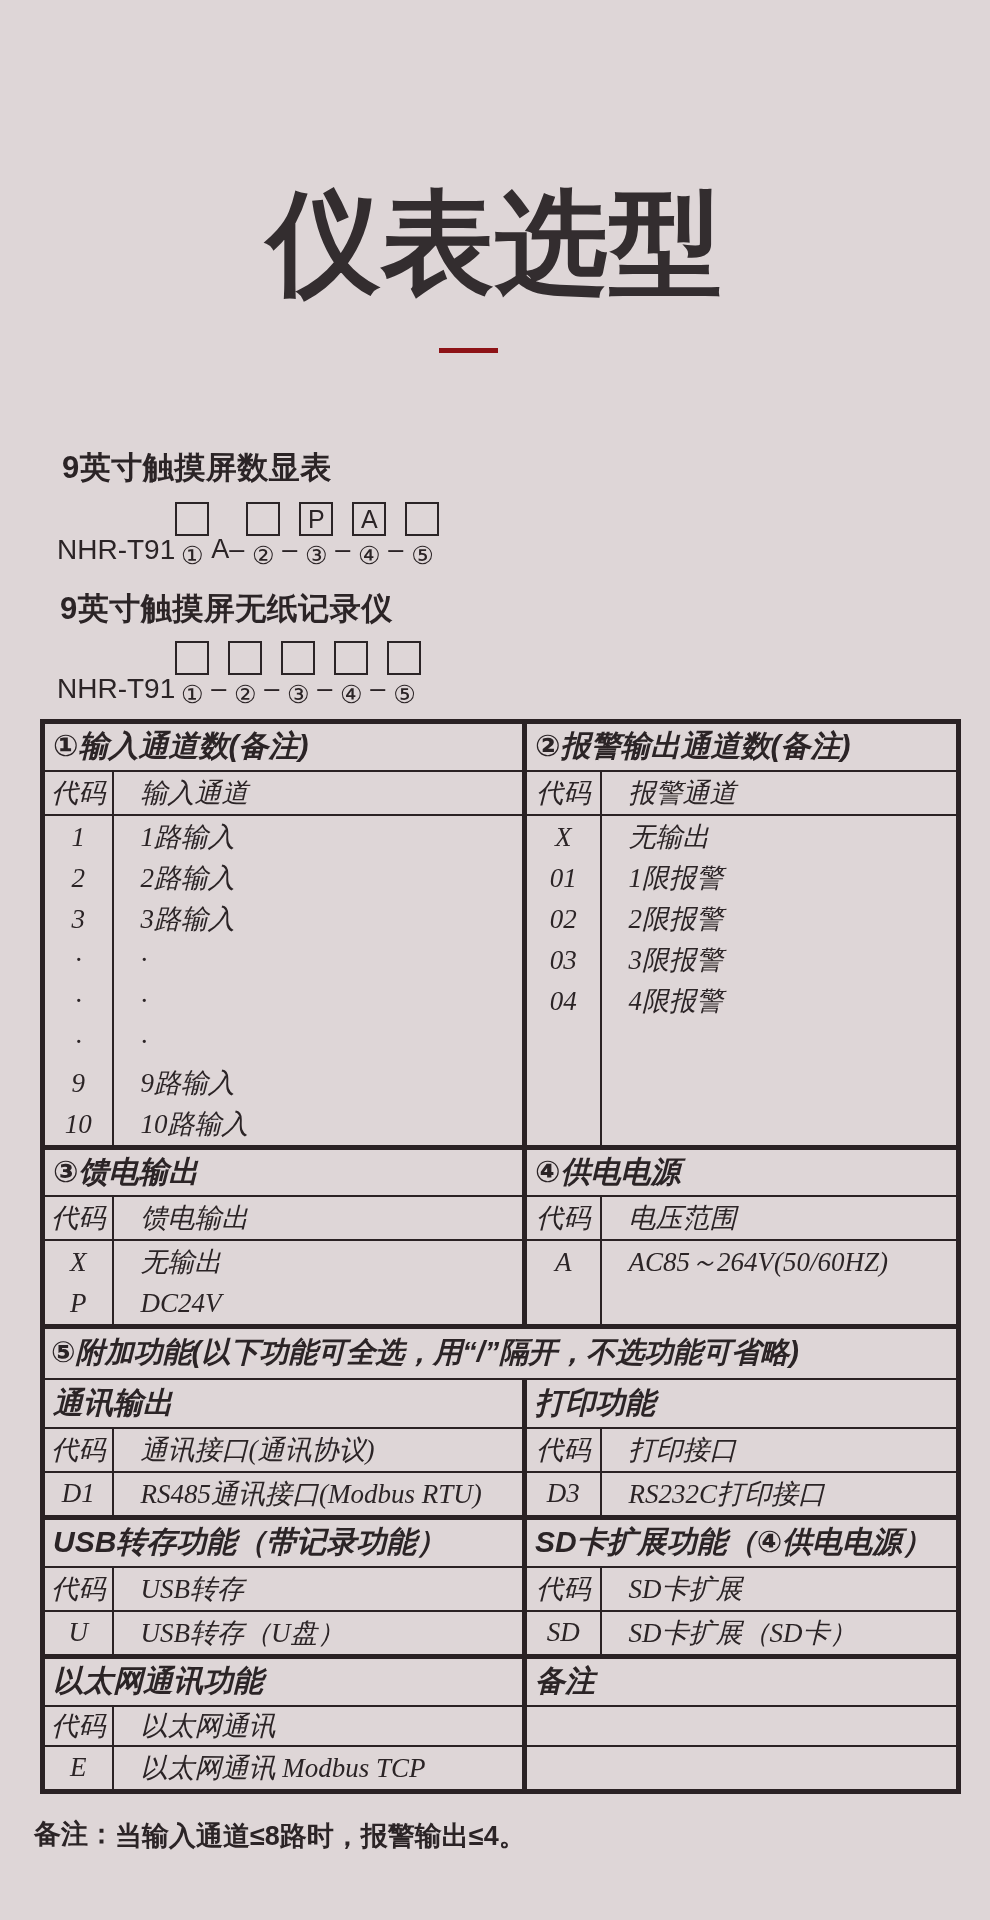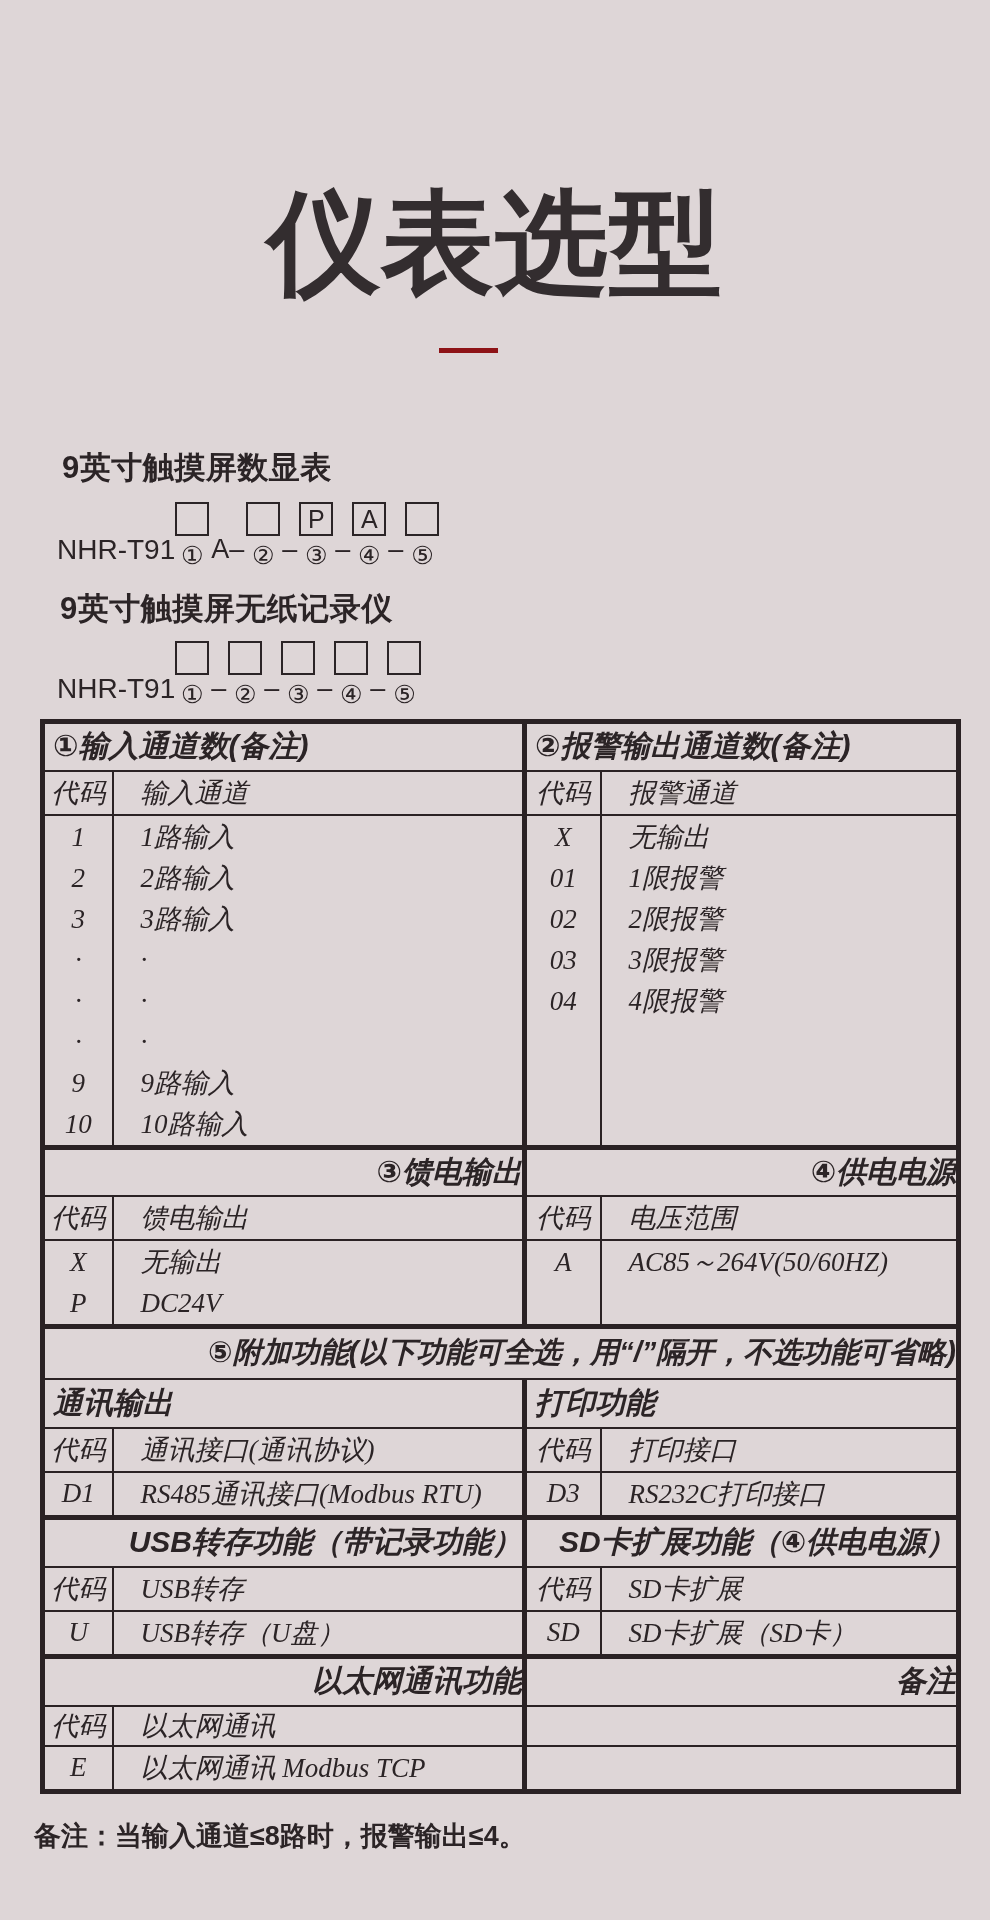--- a/index.html
+++ b/index.html
@@ -63,21 +63,21 @@
   table.sel{
     position:absolute;left:40px;top:719px;width:916px;
     border-collapse:collapse;table-layout:fixed;
     color:var(--tink);
   }
   table.sel th,table.sel td{
     border:2px solid var(--bord);
     overflow:hidden;white-space:nowrap;
   }
   table.sel{border:5px solid var(--bord);font-style:italic;}
-  tr.thick th,tr.thick td{border-top:5px solid var(--bord);text-align:right;}
+  tr.thick th,tr.thick td{border-top:5px solid var(--bord);}
   .mid{border-left:5px solid var(--bord) !important;}
   .sec-hdr th{
     font-family:var(--sans);font-weight:bold;font-size:30px;
     text-align:left;padding:0 0 0 8px;height:49px;color:var(--tink);
   }
   th.full{font-size:29px;height:52px;padding-left:6px;letter-spacing:0px;}
   .code{
     text-align:center;font-family:var(--serif);font-size:27px;
   }
   .desc{
@@ -86,21 +86,21 @@
   .col-hdr td{height:44px;}
   tr.r-short td{height:40px;}
   .data-row td{height:46px;}
   td.stack{vertical-align:top;padding-top:1px;}
   td.stack .line{height:41px;line-height:41px;}
   .footer-note{
     position:absolute;left:34px;top:1819px;width:930px;
     display:flex;font-family:var(--sans);font-weight:bold;
     font-size:27px;color:var(--tink);
   }
-  .footer-note .flabel{white-space:nowrap;}
+  .footer-note .flabel{white-space:nowrap;font-family:Liberation Mono, monospace;}
   .footer-note .fline{line-height:35px;white-space:nowrap;}
 </style>
 </head>
 <body>
 
 <div class="page-title">仪表选型</div>
 <div class="red-divider"></div>
 
 <div class="prod-heading" id="prod1-heading">9英寸触摸屏数显表</div>
 <div class="spec-line" id="spec1">

